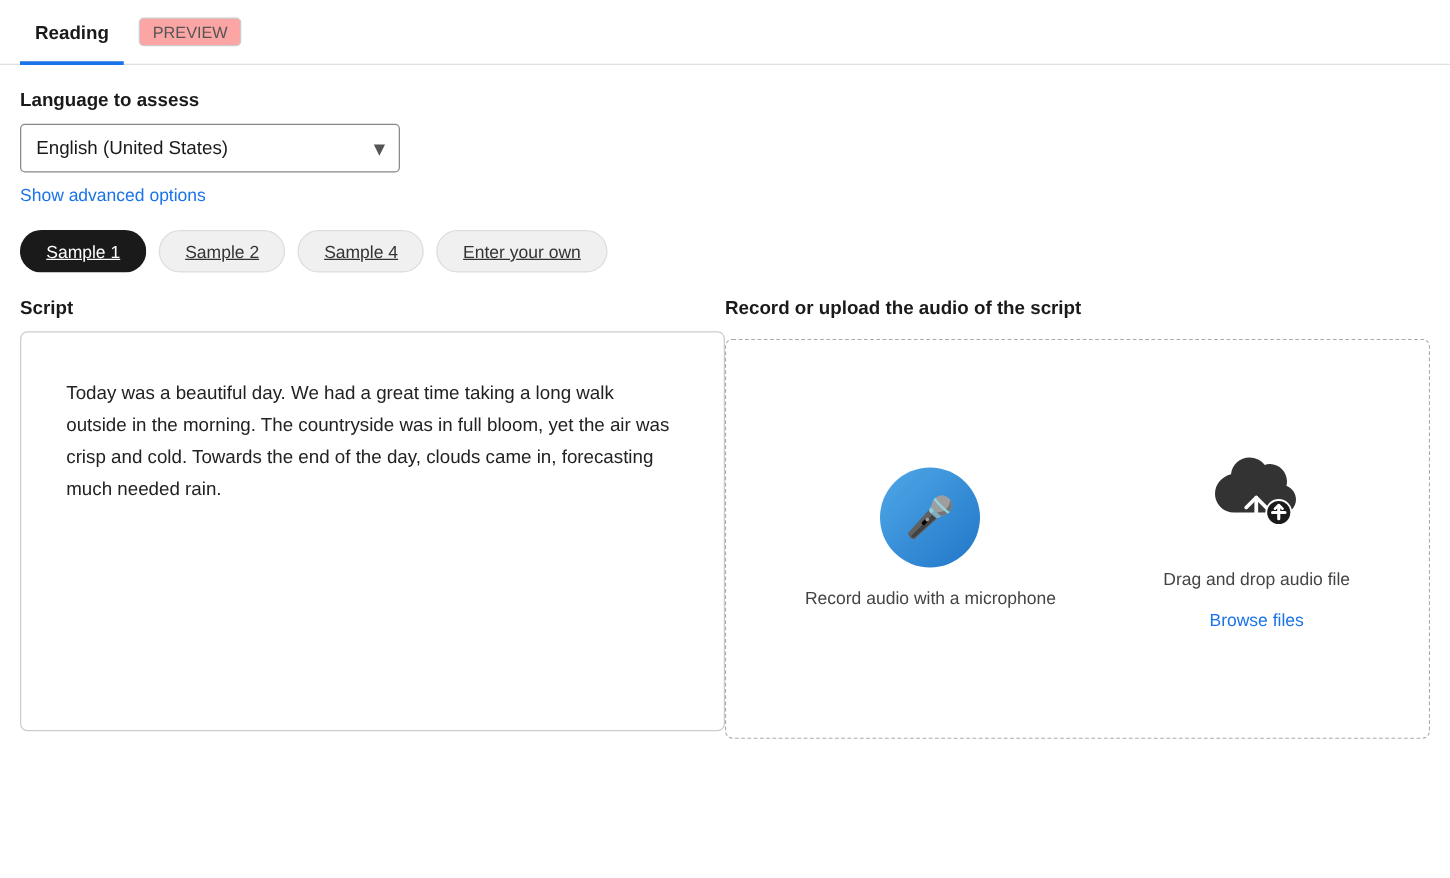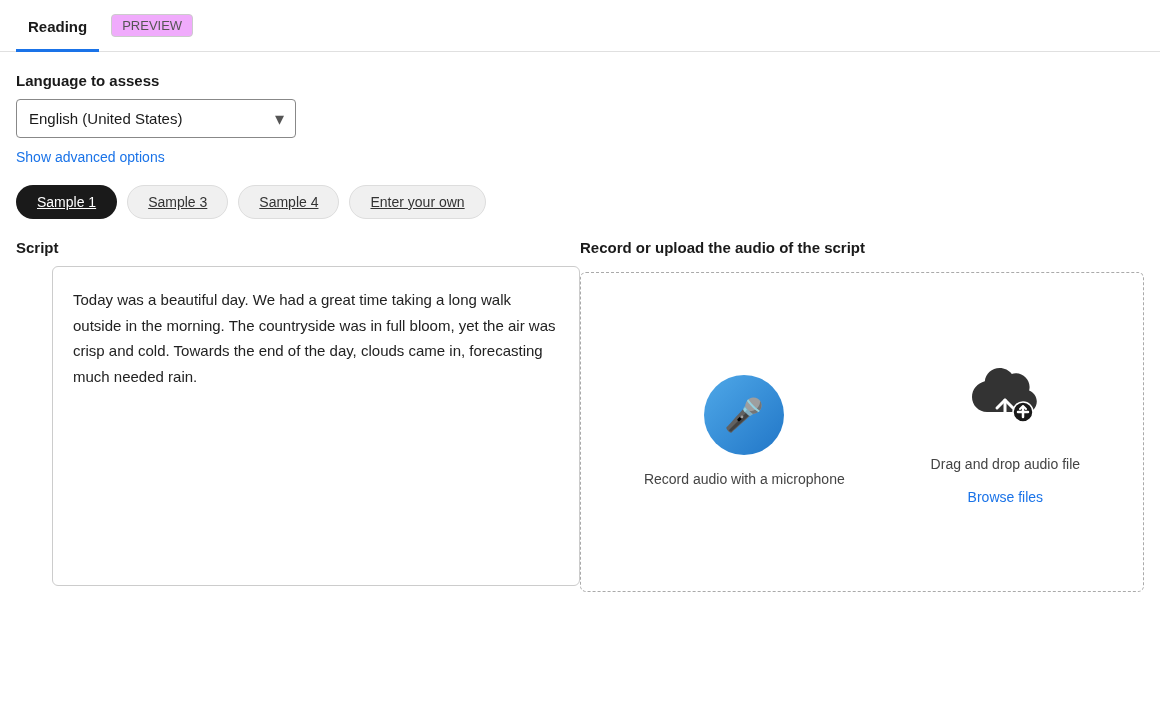--- a/index.html
+++ b/index.html
@@ -25,21 +25,21 @@
       color: #555;
       border-bottom: 3px solid transparent;
       margin-bottom: -1px;
     }
     .tab.active {
       color: #1a1a1a;
       border-bottom: 3px solid #1a73e8;
       font-weight: 600;
     }
     .tab-badge {
-      background: #f0abfc;
+      background: #fca5a5;
       color: #555;
       border-radius: 4px;
       padding: 3px 10px;
       font-size: 13px;
       font-weight: 500;
       border: 1px solid #ccc;
       margin-left: 4px;
     }
 
     
@@ -49,21 +49,21 @@
 
     .section-label {
       font-size: 15px;
       font-weight: 600;
       margin-bottom: 10px;
       color: #1a1a1a;
     }
 
     .select-wrapper {
       position: relative;
-      width: 280px;
+      width: 304px;
       margin-bottom: 10px;
     }
     .select-wrapper select {
       width: 100%;
       padding: 10px 40px 10px 12px;
       font-size: 15px;
       border: 1px solid #888;
       border-radius: 4px;
       appearance: none;
       background: #fff;
@@ -122,26 +122,25 @@
     .script-section {}
     .script-label {
       font-size: 15px;
       font-weight: 600;
       margin-bottom: 10px;
       color: #1a1a1a;
     }
     .script-box {
       border: 1px solid #ccc;
       border-radius: 6px;
-      padding: 20px;
+      padding: 36px;
       min-height: 320px;
       font-size: 15px;
       line-height: 1.7;
       color: #222;
-      margin-left: 36px;
     }
 
     .audio-section {}
     .audio-label {
       font-size: 15px;
       font-weight: 600;
       margin-bottom: 16px;
       color: #1a1a1a;
     }
     .audio-box {
@@ -230,21 +229,21 @@
 
   
   <div class="show-advanced">Show advanced options</div>
 
   
   <div class="pills">
     <div class="pill active">
       <span>Sample 1</span>
     </div>
     <div class="pill inactive">
-      <span>Sample 3</span>
+      <span>Sample 2</span>
     </div>
     <div class="pill inactive">
       <span>Sample 4</span>
     </div>
     <div class="pill inactive">
       <span>Enter your own</span>
     </div>
   </div>
 
   

